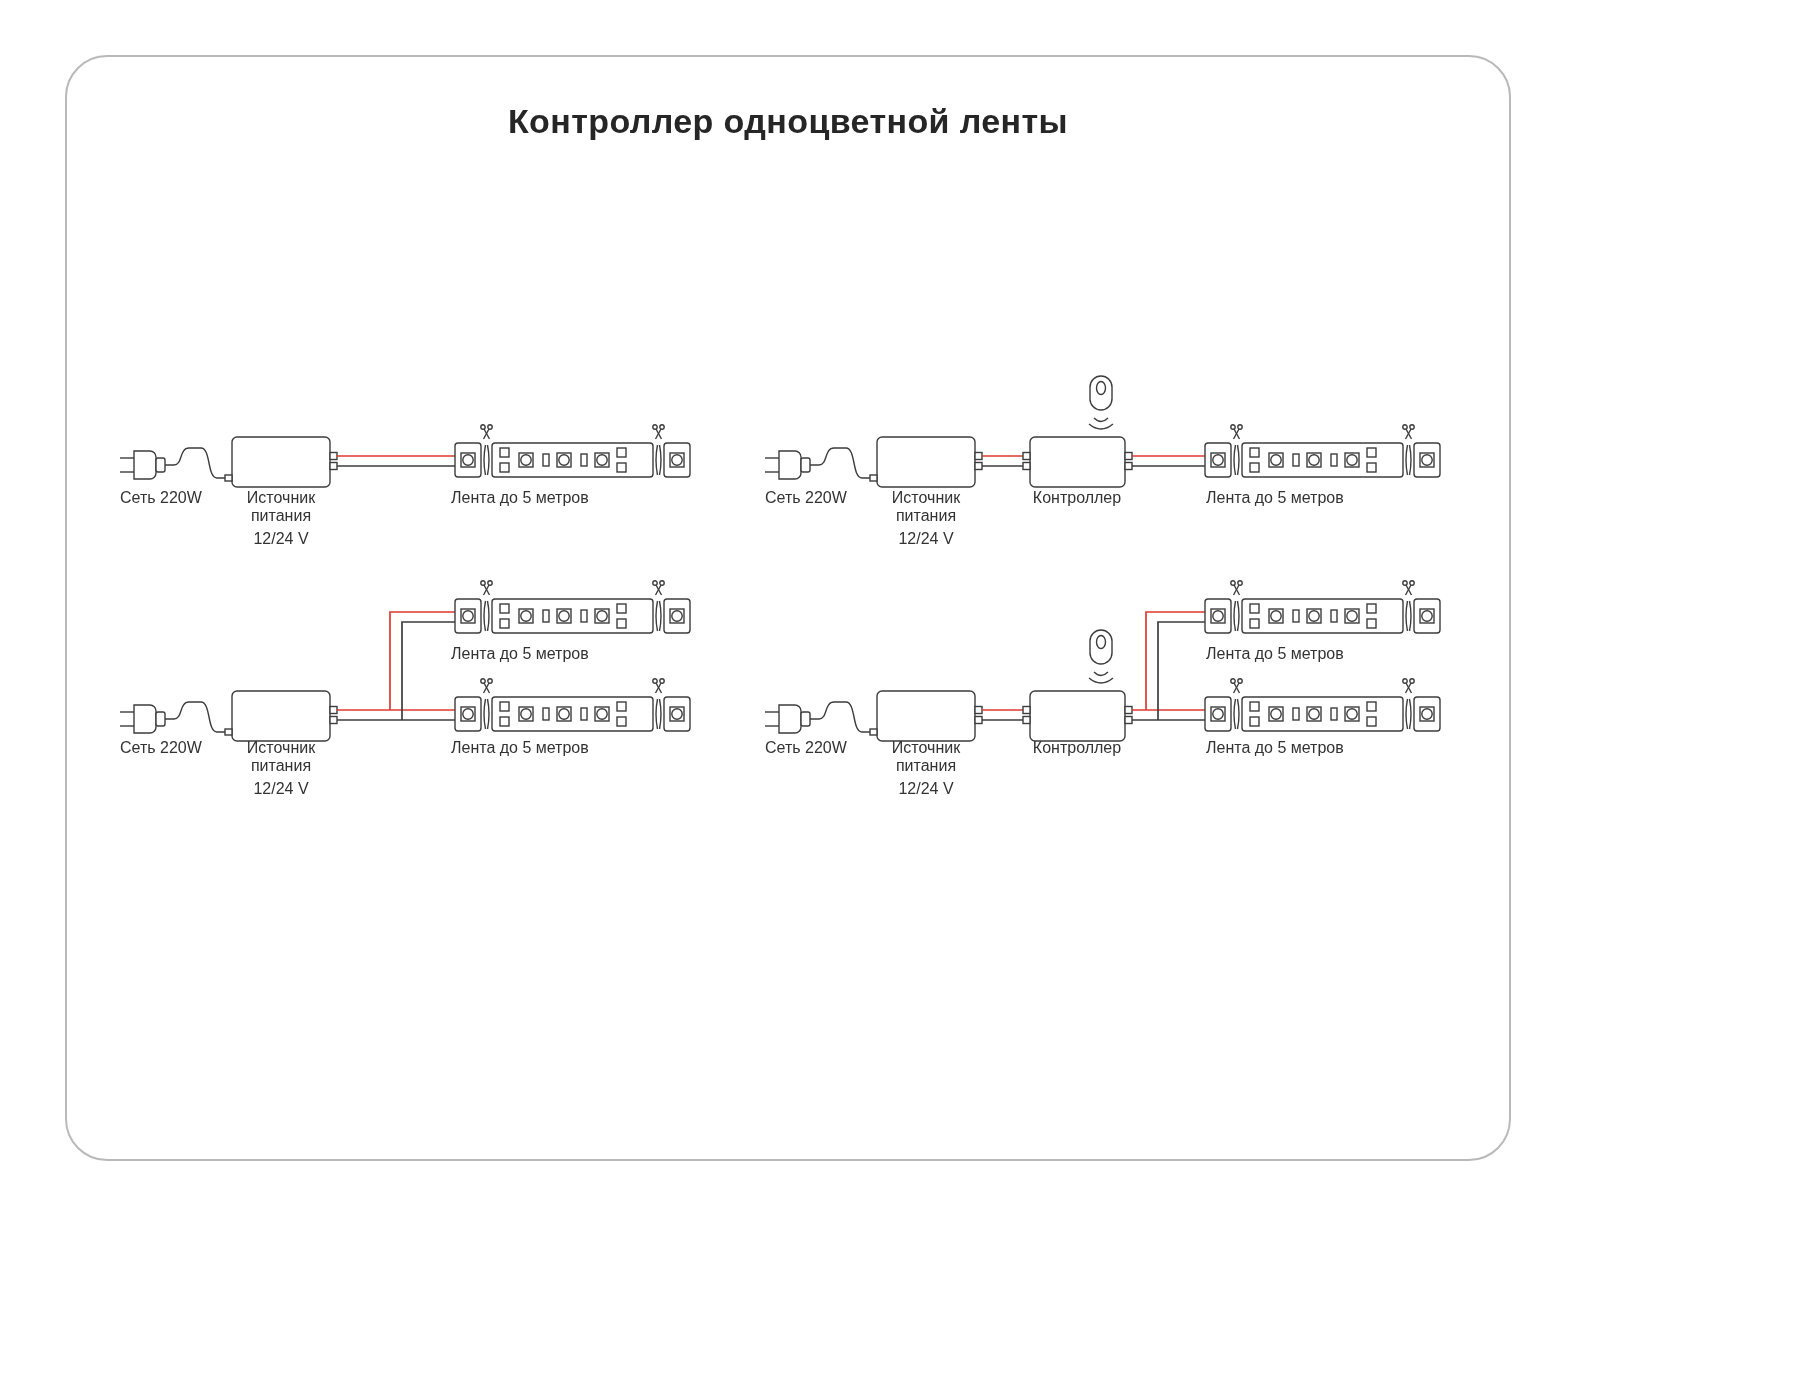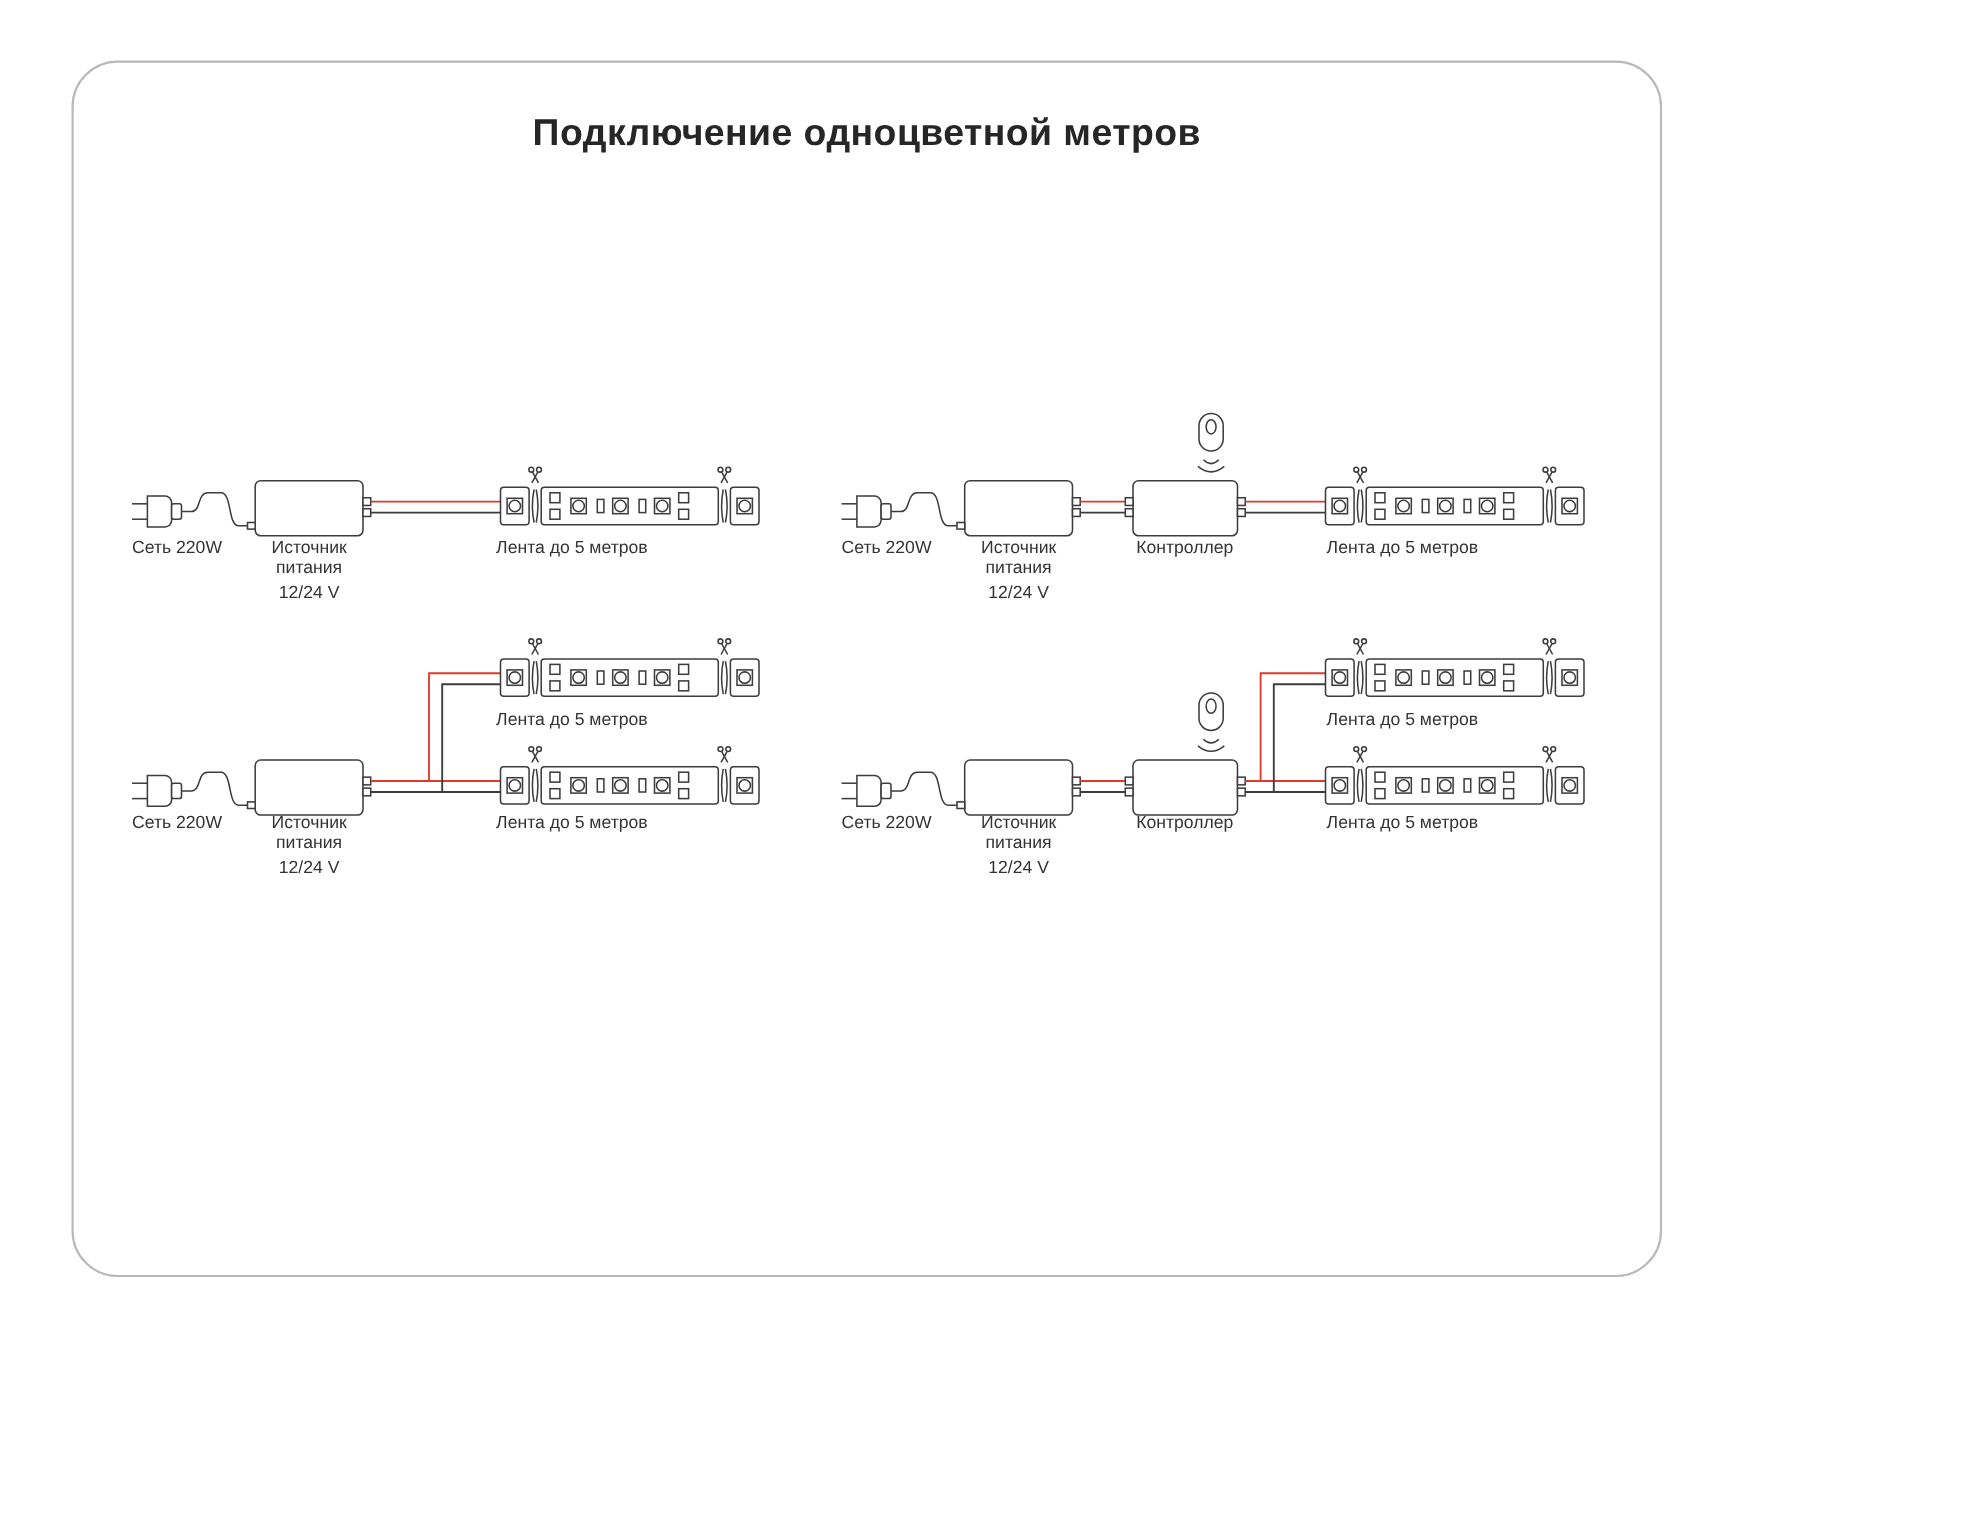--- a/index.html
+++ b/index.html
@@ -39,21 +39,21 @@
     font-family: "Liberation Sans", sans-serif;
     font-size: 16px;
     fill: #333333;
   }
   .mid { text-anchor: middle; }
 </style>
 </head>
 <body>
 
 <div class="frame"></div>
-<div class="title">Подключение одноцветной метров</div>
+<div class="title">Контроллер одноцветной ленты</div>
 
 <svg class="canvas" width="1800" height="1400" viewBox="0 0 1800 1400">
 
   <defs>
 
     <g id="plug">
       <line x1="0" y1="21" x2="14" y2="21" class="ln"></line>
       <line x1="0" y1="35" x2="14" y2="35" class="ln"></line>
       <path d="M14,14 h16 a6,6 0 0 1 6,6 v16 a6,6 0 0 1 -6,6 h-16 z" class="ln f"></path>
       <rect x="36" y="21" width="9" height="14" rx="2" class="ln f"></rect>

